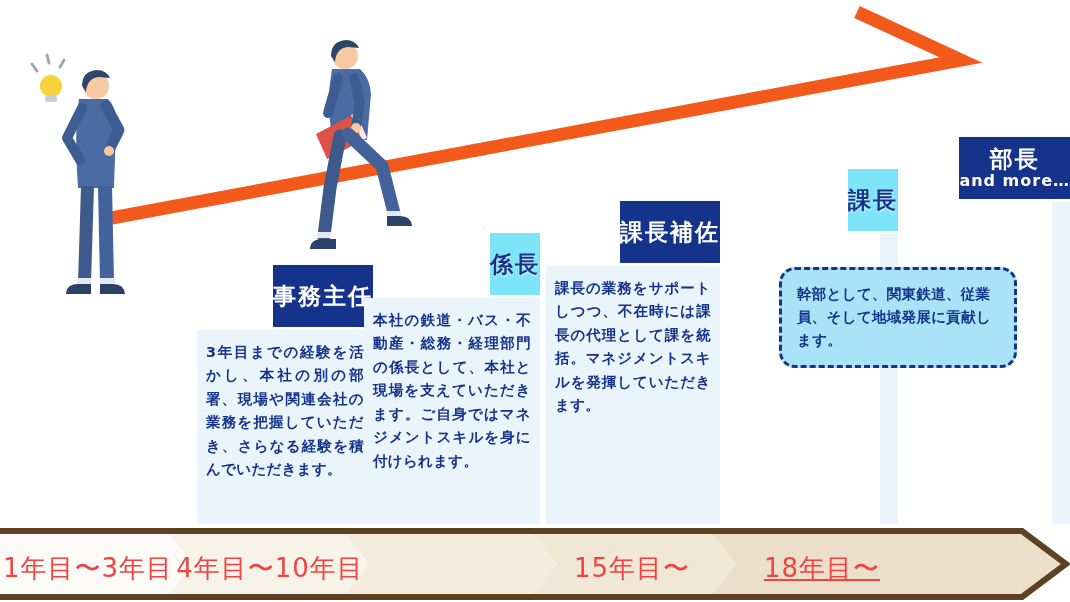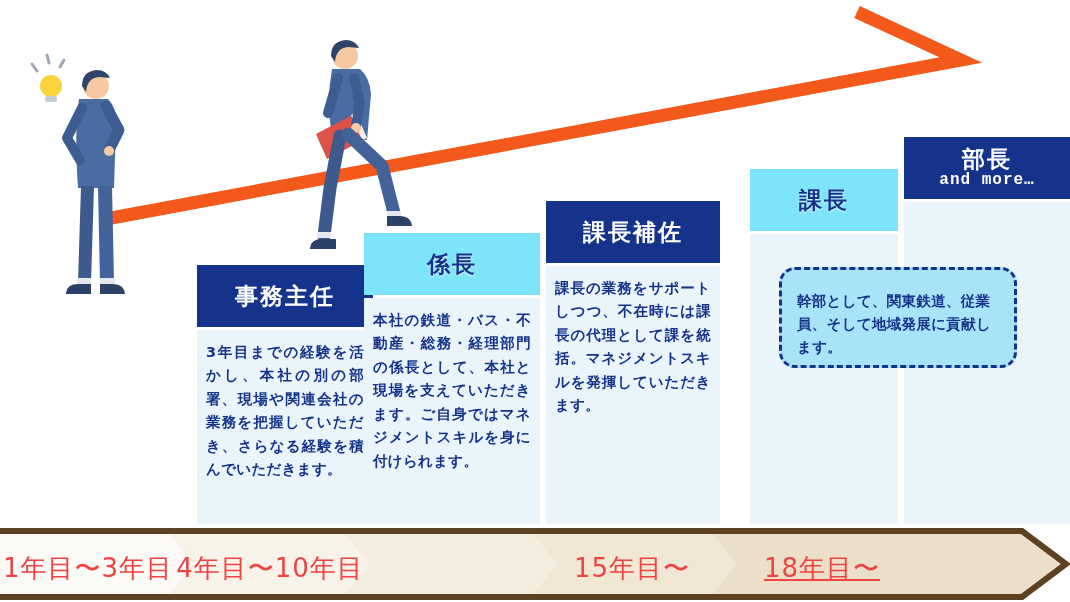--- a/index.html
+++ b/index.html
@@ -3,48 +3,48 @@
 <meta charset="utf-8">
 <style>
   * { margin:0; padding:0; box-sizing:border-box; }
   html,body { background:#fff; }
   body { font-family:"DejaVu Sans","Liberation Sans",sans-serif; }
   #stage {
     position:relative; width:1070px; height:602px; background:#FFFFFF;
     overflow:hidden;
   }
   
-  .col { position:absolute; display:flex; flex-direction:column; }
+  .col { position:absolute; display:flex; flex-direction:column;align-items:flex-end; }
   .col-header {
     height:62px; display:flex; flex-direction:column;
     align-items:center; justify-content:center; flex:0 0 62px;
     letter-spacing:2px;
   }
   .col-header.cyan { background:#7EE4F9; color:#16338C;
     text-shadow:0 1px 2px rgba(255,255,255,.85); }
   .col-header.navy { background:#16338C; color:#FFFFFF; }
   .col-title { font-size:23px; font-weight:bold; line-height:1.15; }
-  .col-subtitle { font-size:16px; font-weight:bold; letter-spacing:1px; line-height:1.1;font-family:Liberation Mono, monospace; }
+  .col-subtitle { font-size:16px; font-weight:bold; letter-spacing:1px; line-height:1.1; }
   .col-body {
     margin-top:3px; flex:1 1 auto; background:#E9F5FB; color:#16338C;
     font-size:14.5px; font-weight:600; line-height:1.62; letter-spacing:.3px;
     padding:11px 9px; text-align:justify;
   }
   .c1 { left:0;   top:297; width:175px; height:227px; }
   .c2 { left:182px; top:265px; width:176px; height:259px;margin-left:15px; }
   .c3 { left:364px; top:233px; width:176px; height:291px; }
   .c4 { left:546px; top:201px; width:174px; height:323px; }
   .c5 { left:726px; top:169px; width:172px; height:355px;padding-left:24px; }
   .c6 { left:904px; top:137px; width:166px; height:387px; }
   .c1 { top:297px; }
   
   .callout {
     position:absolute; left:779px; top:267px; width:238px; height:101px;
     background:#A9E3F8; border:3px dashed #16338C; border-radius:16px;
-    padding:20px 15px; color:#16338C; font-size:14.5px; font-weight:600;
+    padding:13px 15px; color:#16338C; font-size:14.5px; font-weight:600;
     line-height:1.6; letter-spacing:.3px; z-index:3;
   }
   
   .overlay { position:absolute; z-index:5; pointer-events:none; }
   #arrow-svg { left:0; top:0; z-index:4; }
   
   .tl-label {
     position:absolute; top:551px; transform:translateX(-50%);
     font-size:26px; color:#ef4444; letter-spacing:1px; z-index:7;
     white-space:nowrap;

